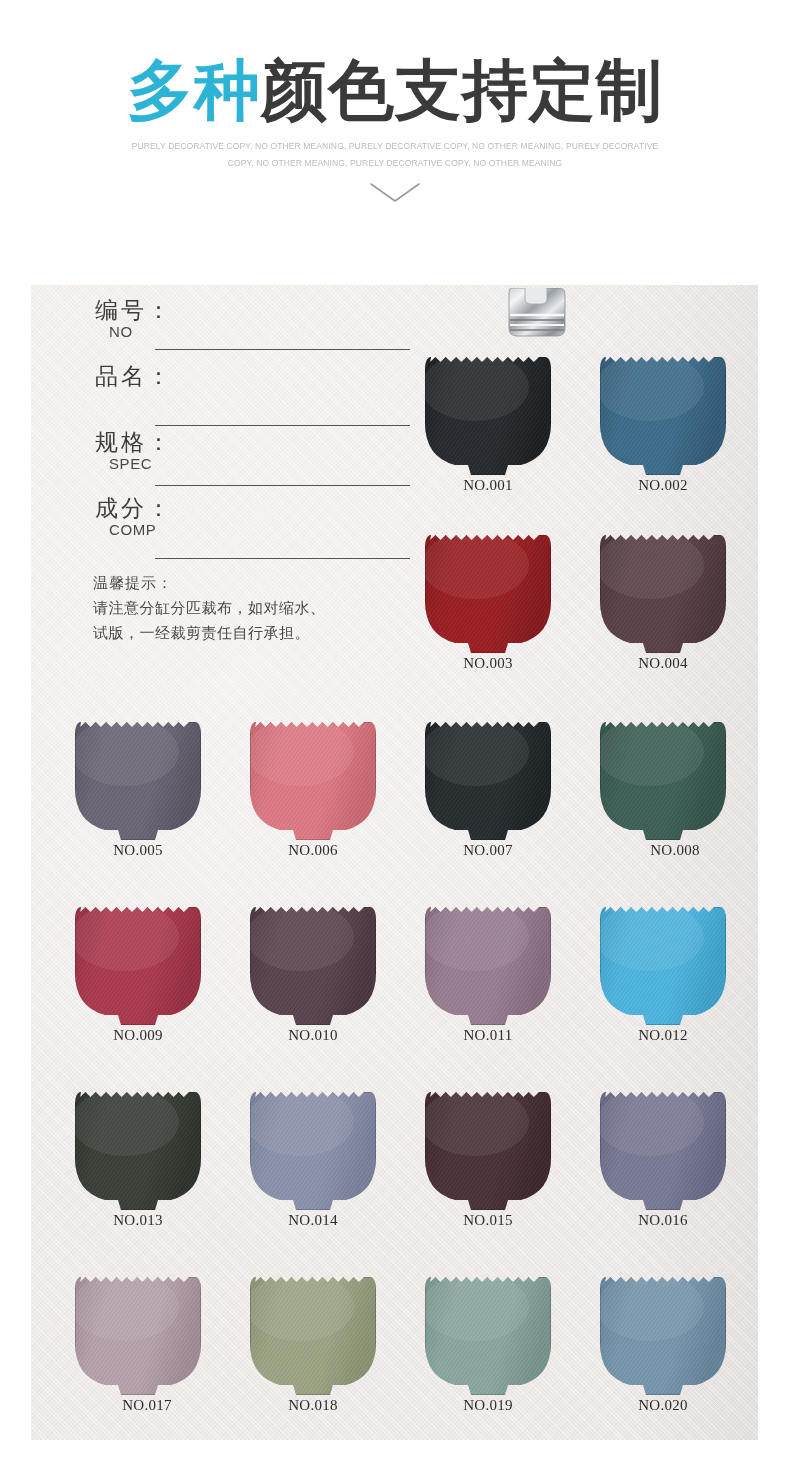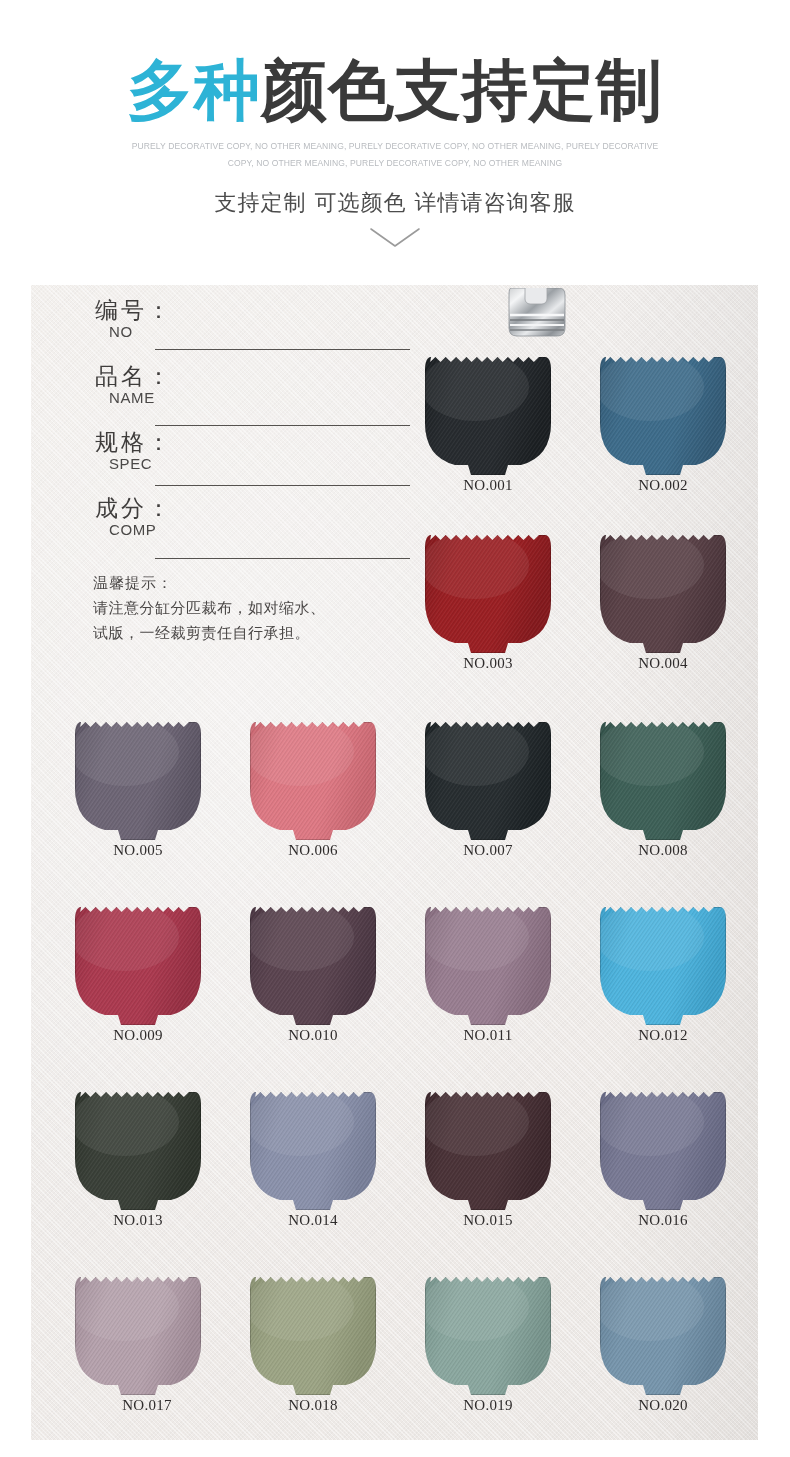--- a/index.html
+++ b/index.html
@@ -172,42 +172,40 @@
 </head>
 <body>
 
 <div class="header">
   <h1 class="headline">
     <span class="hl-accent">多种</span><span class="hl-main">颜色支持定制</span>
   </h1>
 
   <div class="decor-copy">PURELY DECORATIVE COPY, NO OTHER MEANING, PURELY DECORATIVE COPY, NO OTHER MEANING, PURELY DECORATIVE COPY, NO OTHER MEANING, PURELY DECORATIVE COPY, NO OTHER MEANING</div>
 
-  <div class="subtitle">支持定制 可选颜色 详情请咨询客服</div>
 
   <div class="chevron-wrap">
     <span>
       <svg width="52" height="22" viewBox="0 0 52 22" aria-hidden="true">
         <path d="M2 2 L26 19 L50 2" fill="none" stroke="#9b9b9b" stroke-width="1.6" stroke-linecap="round" stroke-linejoin="round"></path>
       </svg>
     </span>
   </div>
 </div>
 
 <div class="photo">
 
   <div class="label-form">
     <div class="form-row r1">
       <div class="form-cn">编号：</div>
       <div class="form-en">NO</div>
       <div class="form-line"></div>
     </div>
     <div class="form-row r2">
       <div class="form-cn">品名：</div>
-      <div class="form-en">NAME</div>
       <div class="form-line"></div>
     </div>
     <div class="form-row r3">
       <div class="form-cn">规格：</div>
       <div class="form-en">SPEC</div>
       <div class="form-line"></div>
     </div>
     <div class="form-row r4">
       <div class="form-cn">成分：</div>
       <div class="form-en">COMP</div>
@@ -418,21 +416,21 @@
             <g clip-path="url(#clip6)">
               <rect width="126" height="118" fill="url(#sg6)"></rect>
               <rect width="126" height="118" fill="url(#sc6)"></rect>
               <ellipse cx="50" cy="30" rx="54" ry="34" fill="rgba(255,255,255,0.07)"></ellipse>
               <rect width="126" height="118" fill="none" stroke="rgba(0,0,0,0.18)" stroke-width="2"></rect>
             </g>
           </svg>
         </div>
         <div class="cap">NO.007</div>
       </div>
-      <div class="swatch" style="left: 569px; top: 437px;">
+      <div class="swatch" style="left: 569px; top: 437px; padding-left: 24px;">
         <div class="chip">
           <svg class="chip-svg" viewBox="0 0 126 118" aria-hidden="true">
             <defs>
               <linearGradient id="sg7" x1="0" y1="0" x2="1" y2="0.25">
                 <stop offset="0%" stop-color="#33524a"></stop>
                 <stop offset="28%" stop-color="#3E6158"></stop>
                 <stop offset="70%" stop-color="#3E6158"></stop>
                 <stop offset="100%" stop-color="#33524a"></stop>
               </linearGradient>
               <pattern id="sc7" width="3" height="3" patternUnits="userSpaceOnUse" patternTransform="rotate(35)">

